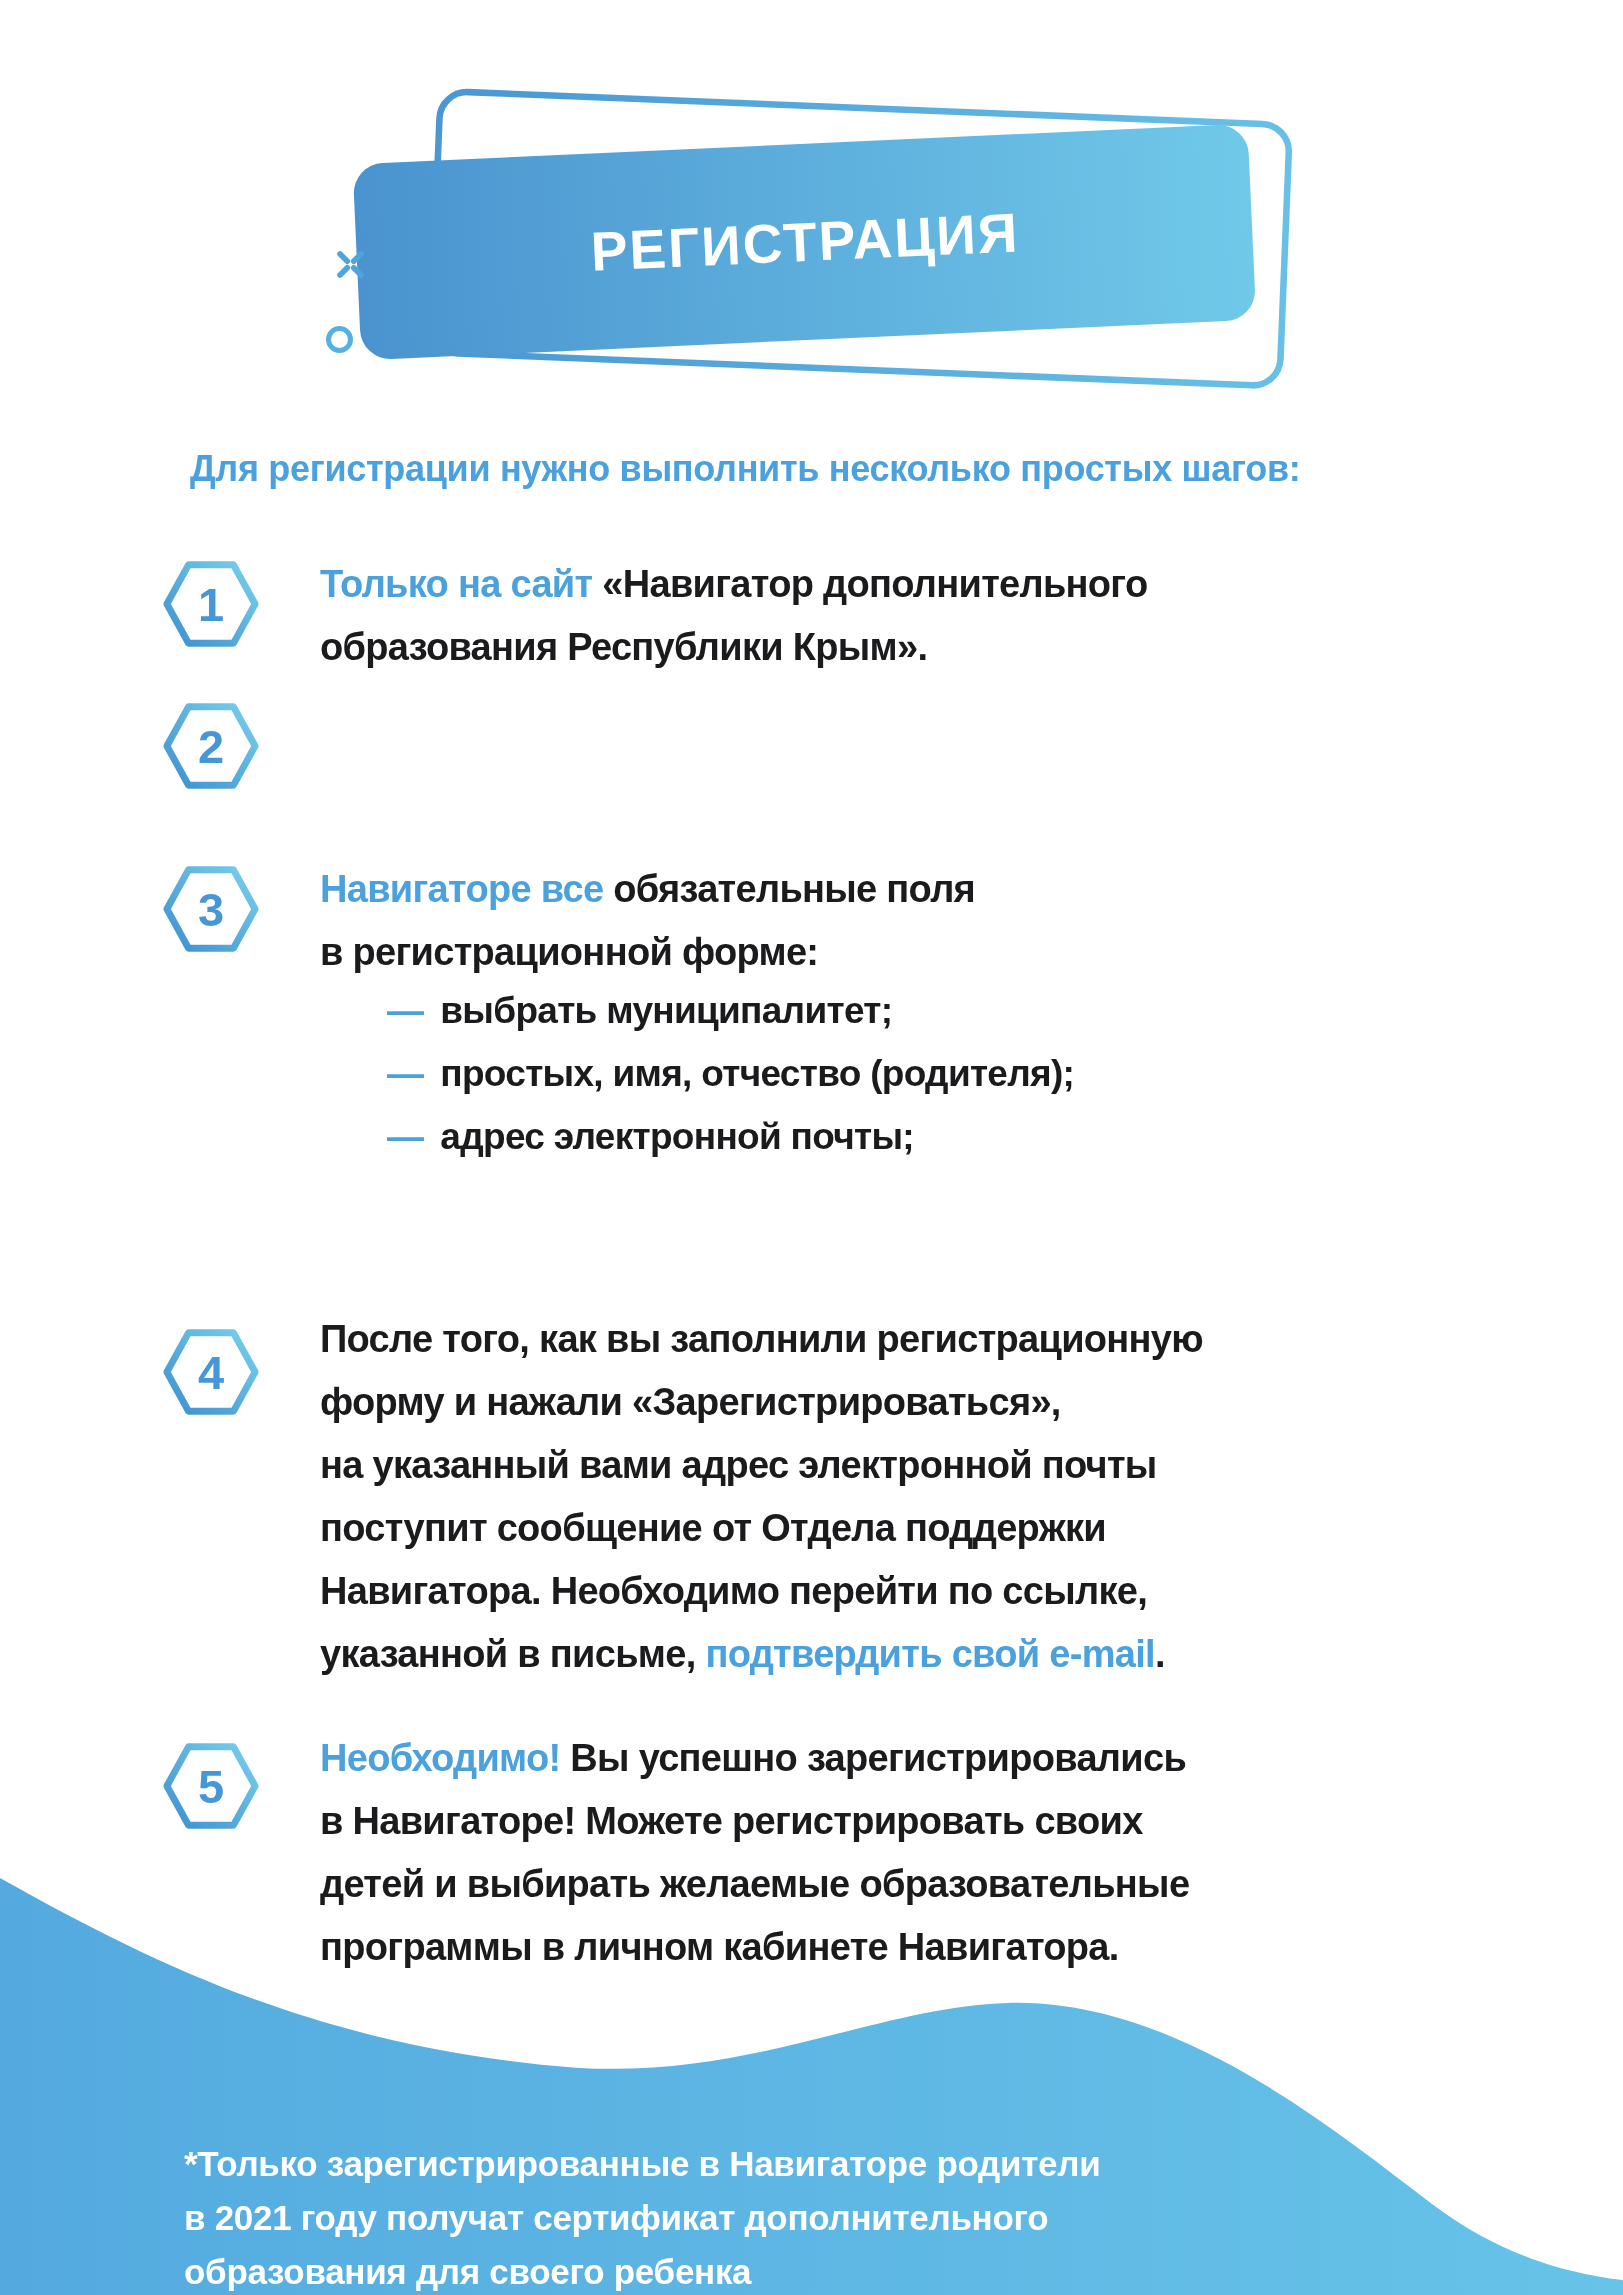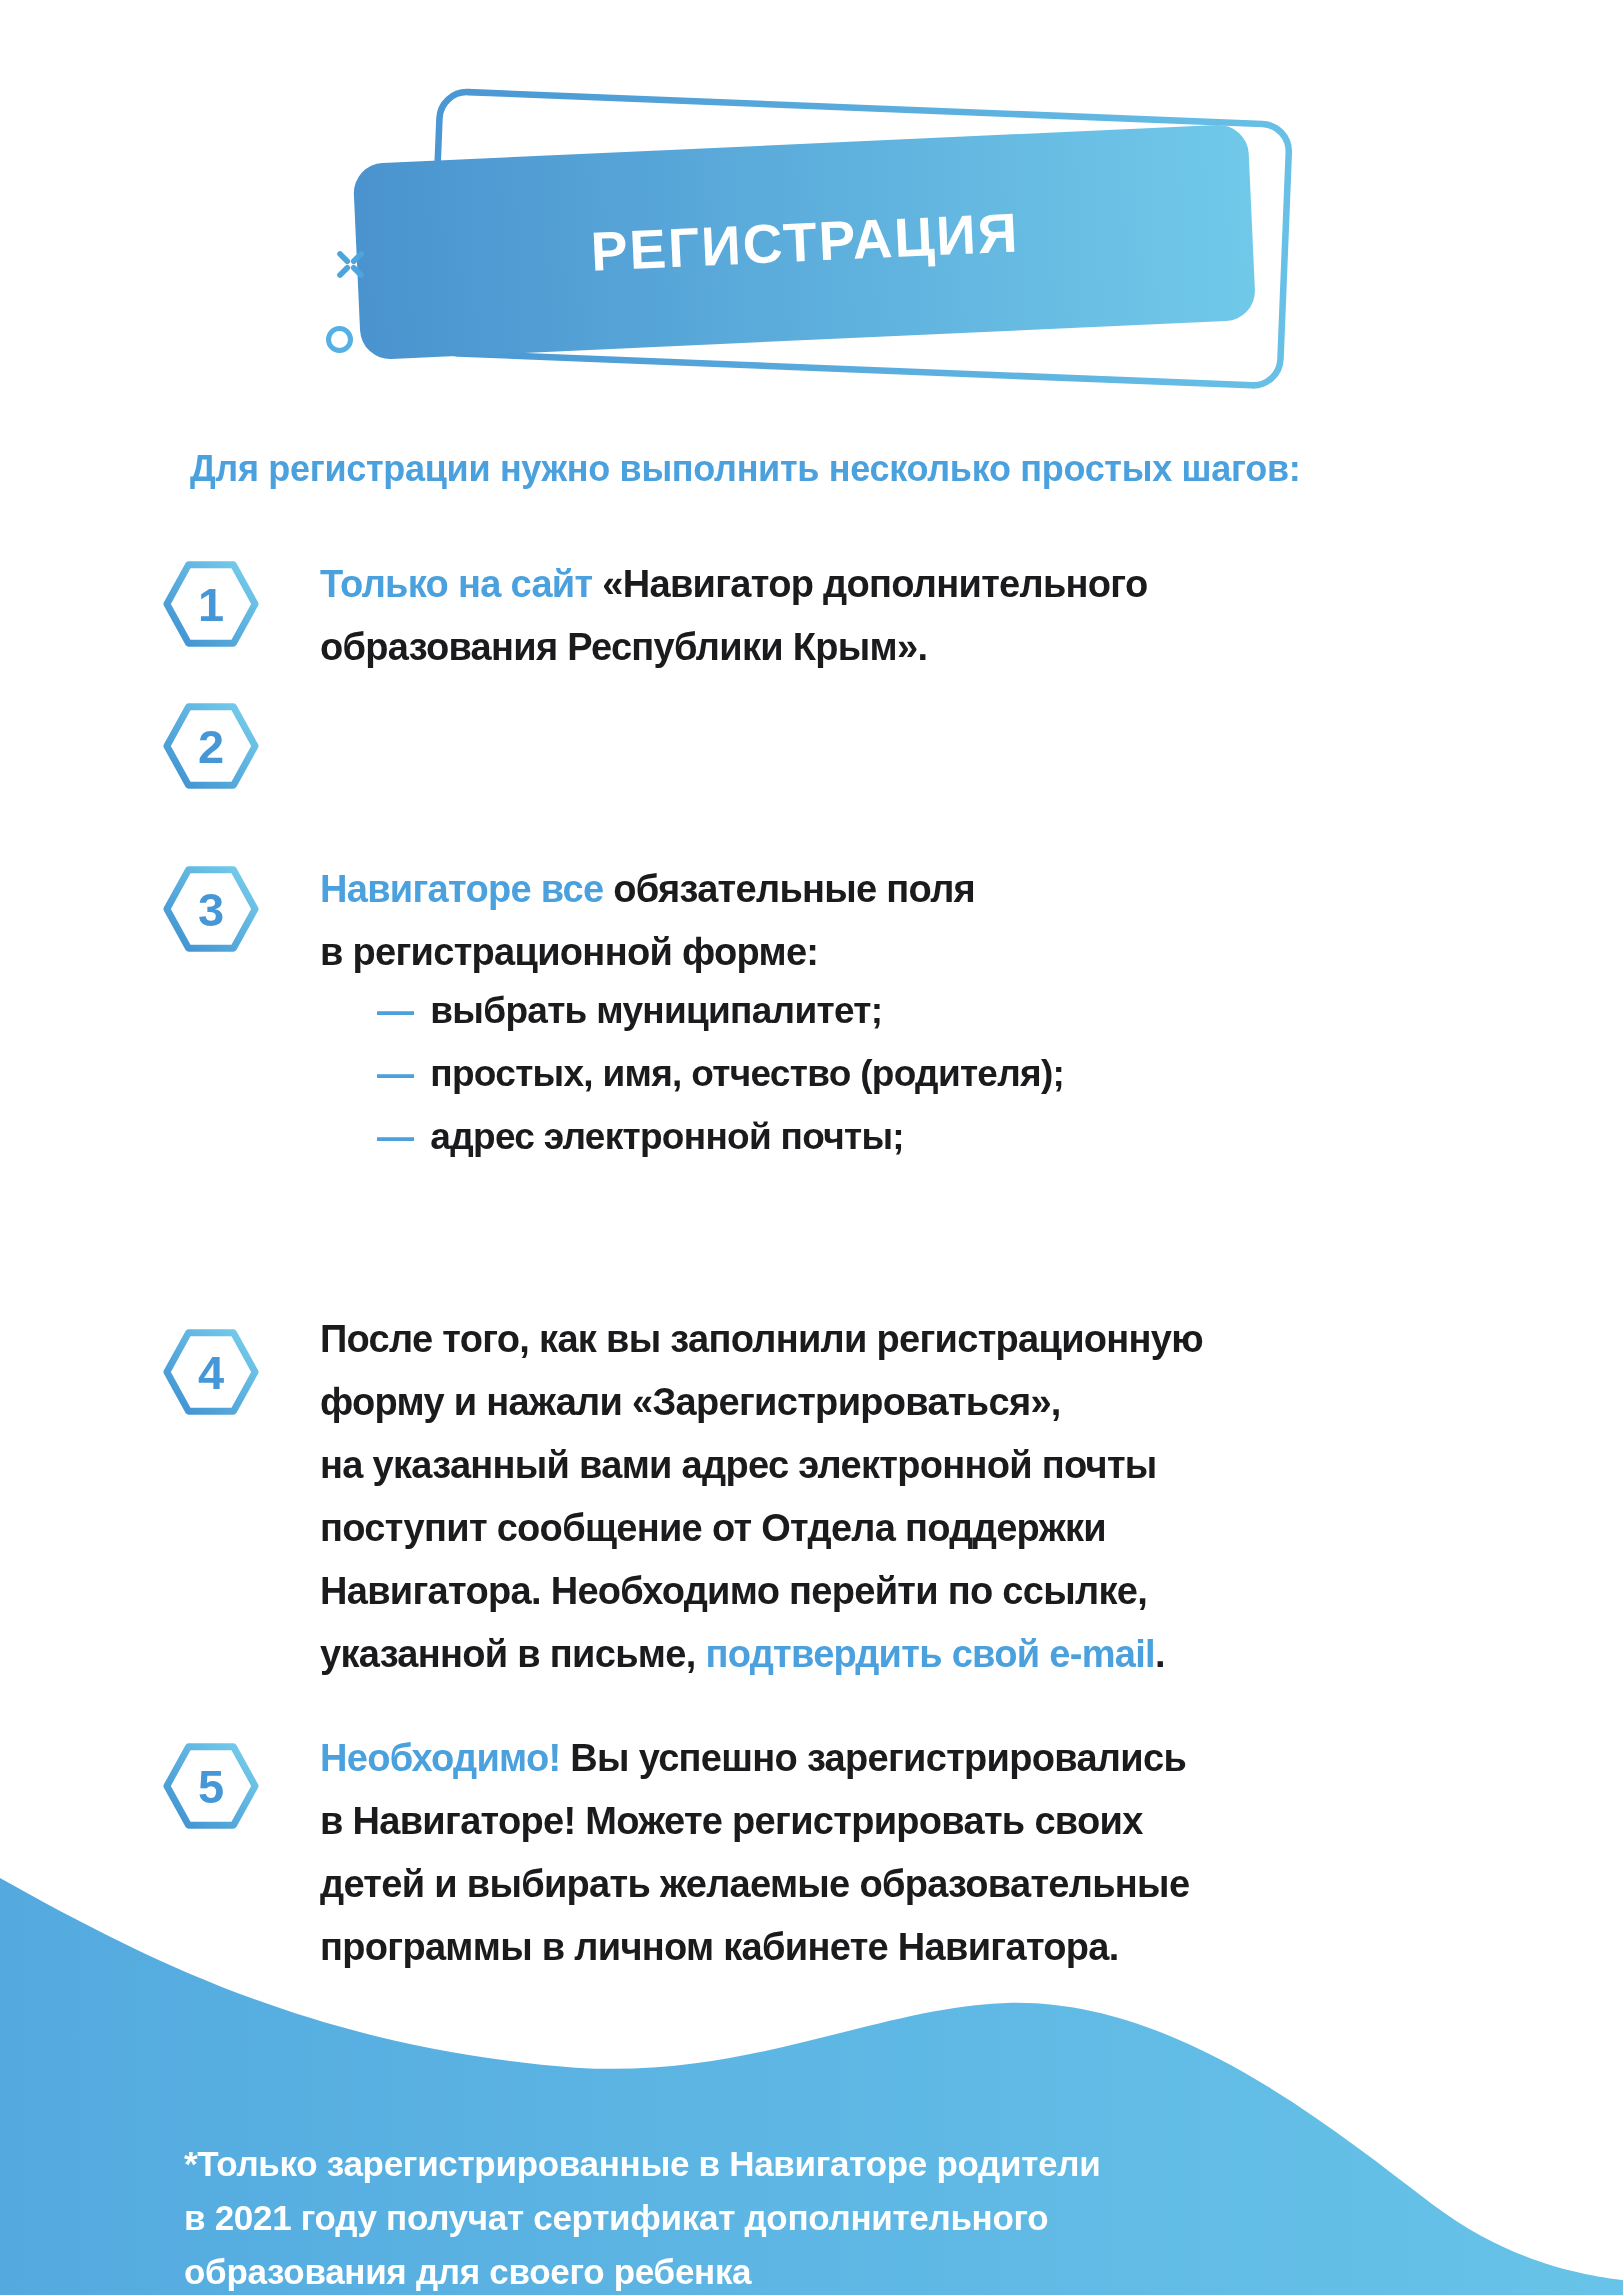--- a/index.html
+++ b/index.html
@@ -40,21 +40,21 @@
     color:#4697D7;font-size:47px;
   }
   .stext{
     margin:0 0 0 60px;width:1230px;
     font-size:38px;line-height:63px;letter-spacing:-0.7px;
     color:#1B1B1D;white-space:pre-line;
   }
   .accent{color:#4AA1DD;}
   .dark{color:#1B1B1D;}
   
-  .subs{position:absolute;left:377px;top:979px;margin:0;padding:0;list-style:none;}
+  .subs{position:absolute;left:387px;top:979px;margin:0;padding:0;list-style:none;}
   .subs li{
     font-size:37px;line-height:63px;letter-spacing:-0.7px;color:#1B1B1D;
   }
   .subs .dash{color:#4AA1DD;margin-right:17px;}
   
   .wave-svg{position:absolute;left:0;top:1838px;width:1623px;height:458px;}
   .footer-note{
     position:absolute;left:184px;top:2137px;width:1178px;z-index:2;
     color:#ffffff;font-size:35px;line-height:54px;letter-spacing:-0.3px;
     white-space:pre-line;

